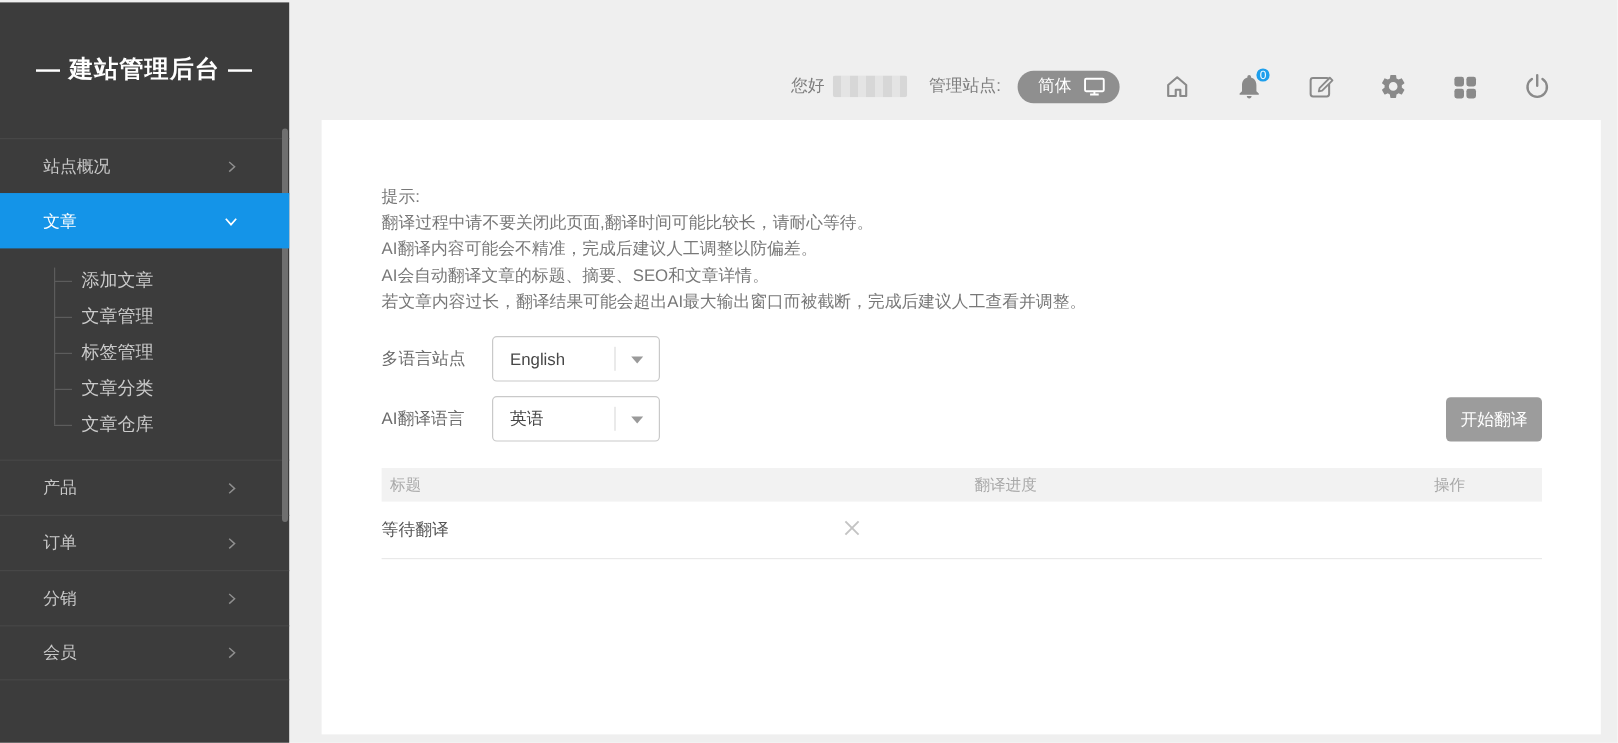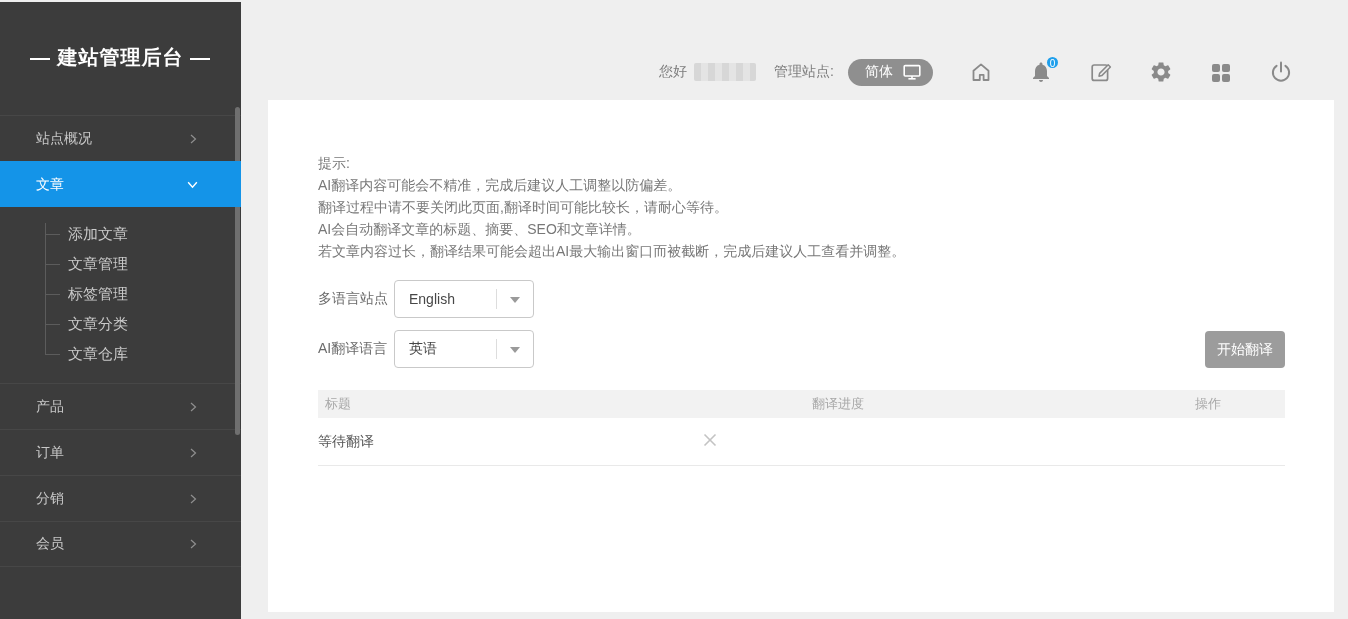--- a/index.html
+++ b/index.html
@@ -71,21 +71,21 @@
     background:#1e9fec; border:2px solid #efefef; border-radius:9px;
     color:#fff; font-size:10px; line-height:13px; text-align:center; padding:0 1px;
   }
 
   
   .card {
     position:absolute; left:268px; top:100px; width:1066px; height:512px;
     background:#ffffff; z-index:1;
   }
   .tips { padding:52px 0 0 50px; color:#787878; font-size:14px; line-height:22px; }
-  .form-row { position:absolute; left:50px; display:flex; align-items:center; height:38px; }
+  .form-row { position:absolute; left:50px; display:flex; align-items:center; height:38px;gap:16px; }
   .row-site { top:180px; }
   .row-lang { top:230px; }
   .form-label { width:76px; color:#6b6b6b; font-size:14px; }
   .select-box {
     position:relative; width:140px; height:38px; background:#fff;
     border:1px solid #c9c9c9; border-radius:4px;
     display:flex; align-items:center; padding-left:14px;
     font-size:14px; color:#474747; cursor:pointer;
   }
   .select-divider { position:absolute; right:36px; top:8px; bottom:8px; width:1px; background:#ddd; }
@@ -225,22 +225,22 @@
     <svg width="24" height="24" viewBox="0 0 24 24">
       <path d="M7.6 5.8 A 8.1 8.1 0 1 0 16.4 5.8" fill="none" stroke="#8a8a8a" stroke-width="2" stroke-linecap="round"></path>
       <line x1="12" y1="2.6" x2="12" y2="11.4" stroke="#8a8a8a" stroke-width="2" stroke-linecap="round"></line>
     </svg>
   </span>
 </header>
 
 <main class="card">
   <div class="tips">
     <div>提示:</div>
+    <div>翻译过程中请不要关闭此页面,翻译时间可能比较长，请耐心等待。</div>
     <div>AI翻译内容可能会不精准，完成后建议人工调整以防偏差。</div>
-    <div>翻译过程中请不要关闭此页面,翻译时间可能比较长，请耐心等待。</div>
     <div>AI会自动翻译文章的标题、摘要、SEO和文章详情。</div>
     <div>若文章内容过长，翻译结果可能会超出AI最大输出窗口而被截断，完成后建议人工查看并调整。</div>
   </div>
 
   <div class="form-row row-site">
     <span class="form-label">多语言站点</span>
     <div class="select-box">
       <span>English</span>
       <span class="select-divider"></span>
       <span class="select-caret"></span>

